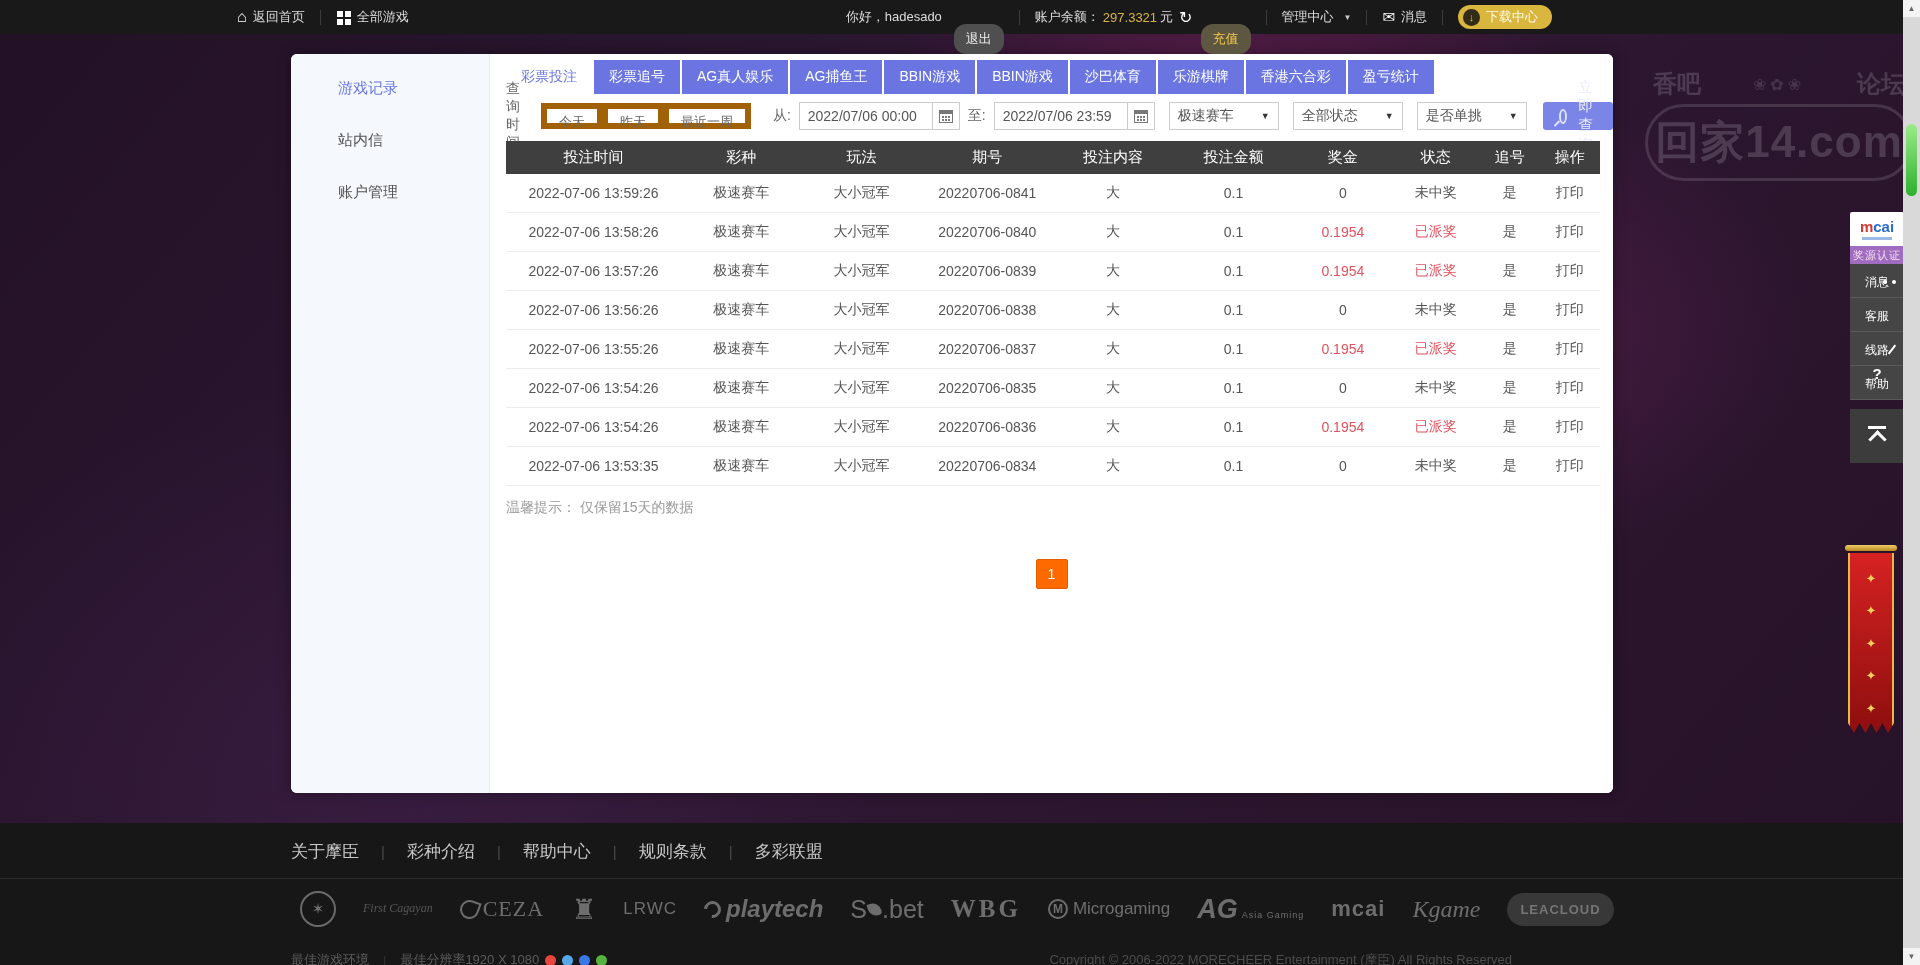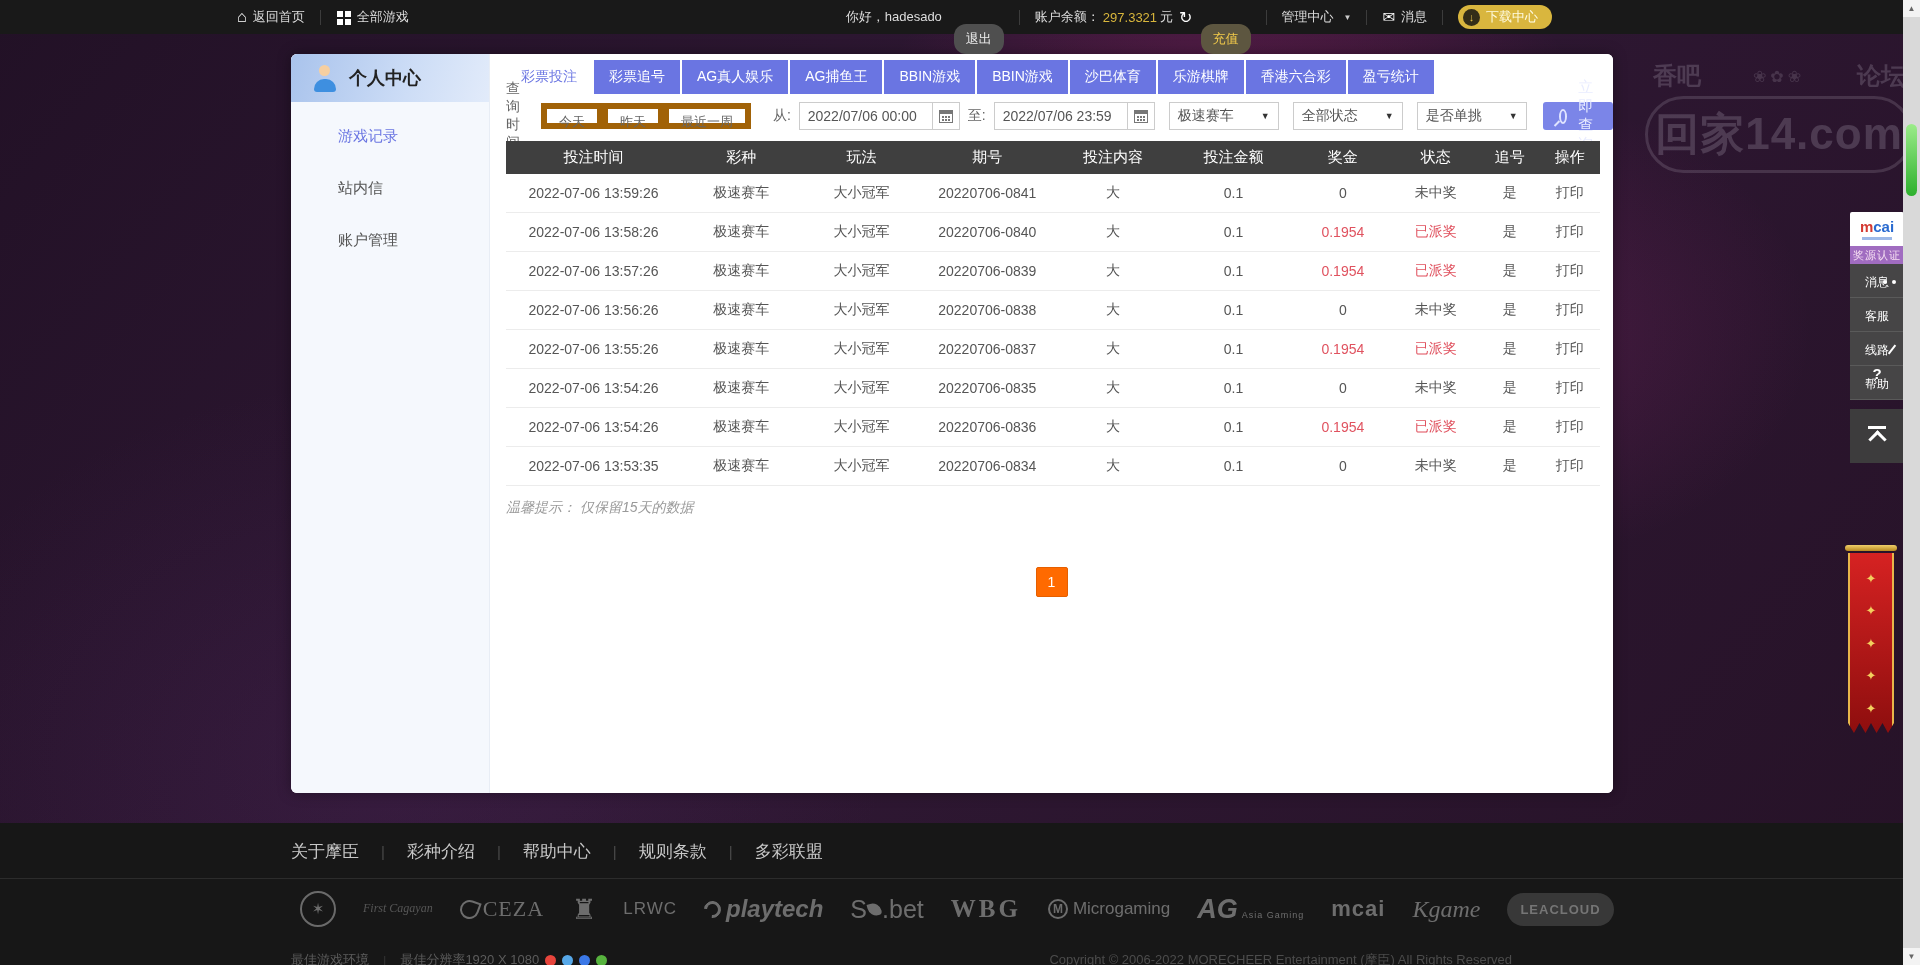--- a/index.html
+++ b/index.html
@@ -22,21 +22,21 @@
   .pill{border-radius:12px;padding:7px 12px;line-height:1.2;margin-top:44px;}
   .logout-pill{background:#4f4f4f;color:#eee;}
   .balance-val{color:#d8b63c;margin:0 3px;}
   .refresh-glyph{color:#fff;font-size:16px;margin:0 8px 0 6px;cursor:pointer;}
   .recharge-pill{background:#5d5640;color:#f2ca4a;}
   .caret{font-size:8px;color:#ccc;margin-left:4px;}
   .mail-glyph{font-size:15px;color:#fff;}
   .dl-pill{background:#d9b63e;color:#fffbe0;border-radius:13px;padding:3px 14px 3px 5px;display:flex;align-items:center;gap:6px;}
   .dl-circle{width:17px;height:17px;border-radius:50%;background:#332d18;color:#e8c34a;display:flex;align-items:center;justify-content:center;font-size:11px;}
   
-  .wm{position:absolute;left:1645px;top:60px;width:268px;z-index:1;color:rgba(215,210,225,.20);}
+  .wm{position:absolute;left:1645px;top:68px;width:268px;z-index:1;color:rgba(215,210,225,.20);}
   .wm-top{display:flex;justify-content:space-between;align-items:center;font-size:24px;font-weight:bold;padding:0 8px;}
   .wm-swirl{font-size:16px;letter-spacing:4px;color:rgba(215,210,225,.16);}
   .wm-box{margin-top:4px;border:3px solid rgba(215,210,225,.16);border-radius:42px;padding:6px 4px;text-align:center;font-size:44px;font-weight:bold;letter-spacing:1px;}
   
   .panel{position:absolute;left:291px;top:54px;width:1322px;height:739px;background:#fff;border-radius:6px;overflow:hidden;display:flex;box-shadow:0 0 14px rgba(0,0,0,.35);}
   .side{width:199px;background:#f5f8fd;border-right:1px solid #e8edf5;box-sizing:border-box;flex:none;}
   .side-head{height:48px;background:linear-gradient(105deg,#a9c3ec,#cdddf6 60%,#e2ebfa);display:flex;align-items:center;gap:10px;padding-left:20px;font-size:18px;font-weight:bold;color:#222;}
   .avatar{width:28px;height:28px;position:relative;flex:none;}
   .avatar::before{content:"";position:absolute;top:1px;left:8px;width:11px;height:11px;border-radius:50%;background:#f6cfa0;}
   .avatar::after{content:"";position:absolute;bottom:0;left:3px;width:22px;height:13px;border-radius:10px 10px 3px 3px;background:#3e8fe0;}
@@ -66,21 +66,21 @@
   .sicon{position:relative;width:11px;height:11px;border:2px solid #dfe3ff;border-radius:50%;}
   .sicon::after{content:"";position:absolute;left:-5px;top:9px;width:2px;height:7px;background:#dfe3ff;transform:rotate(45deg);}
   
   .tablewrap{margin:11px 13px 0 16px;}
   .thead{display:flex;align-items:center;background:#3f3f3f;color:#fff;height:33px;font-size:15px;}
   .trow{display:flex;align-items:center;height:38px;border-bottom:1px solid #ececec;font-size:14px;color:#555;}
   .th,.td{text-align:center;box-sizing:border-box;overflow:hidden;white-space:nowrap;}
   .c0{width:16%;}.c1{width:11%;}.c2{width:11%;}.c3{width:12%;}.c4{width:11%;}
   .c5{width:11%;}.c6{width:9%;}.c7{width:8%;}.c8{width:5.5%;}.c9{width:5.5%;}
   .red{color:#e0525f;}
-  .tip{margin:13px 16px 12px;font-size:14px;color:#999;font-style:italic;}
+  .tip{margin:13px 16px 4px;font-size:14px;color:#999;}
   .pager{display:flex;justify-content:center;margin-top:38px;}
   .page-btn{min-width:30px;height:28px;background:#ff6a00;border:1px solid #e55f00;color:#fff;font-size:14px;display:flex;align-items:center;justify-content:center;border-radius:2px;cursor:pointer;}
   
   .footer{position:absolute;left:0;top:823px;width:1920px;height:142px;background:#171717;z-index:2;}
   .flinks{display:flex;align-items:center;padding:17px 0 0 291px;font-size:17px;color:#c8c8c8;}
   .flink{cursor:pointer;white-space:nowrap;}
   .fsep{color:#4a4a4a;margin:0 22px;font-size:15px;}
   .fdivider{margin-top:15px;border-top:1px solid #2c2c2c;}
   .logos{display:flex;align-items:center;gap:27px;padding:12px 0 0 300px;opacity:.72;}
   .logo{color:#8f8f8f;flex:none;display:flex;align-items:center;}
@@ -184,24 +184,20 @@
     <div class="wm-top">
       <span>香吧</span>
       <span class="wm-swirl">❀✿❀</span>
       <span>论坛</span>
     </div>
     <div class="wm-box">回家14.com</div>
   </div>
 
   <div class="panel">
     <div class="side">
-      <div class="side-head">
-        <span class="avatar"></span>
-        <span>个人中心</span>
-      </div>
       <div class="side-menu" id="side-menu">
           <div class="side-item active">游戏记录</div>
           <div class="side-item">站内信</div>
           <div class="side-item">账户管理</div>
         </div>
     </div>
 
     <div class="main">
       <div class="tabs" id="tabs">
           <div class="tab active">彩票投注</div>

